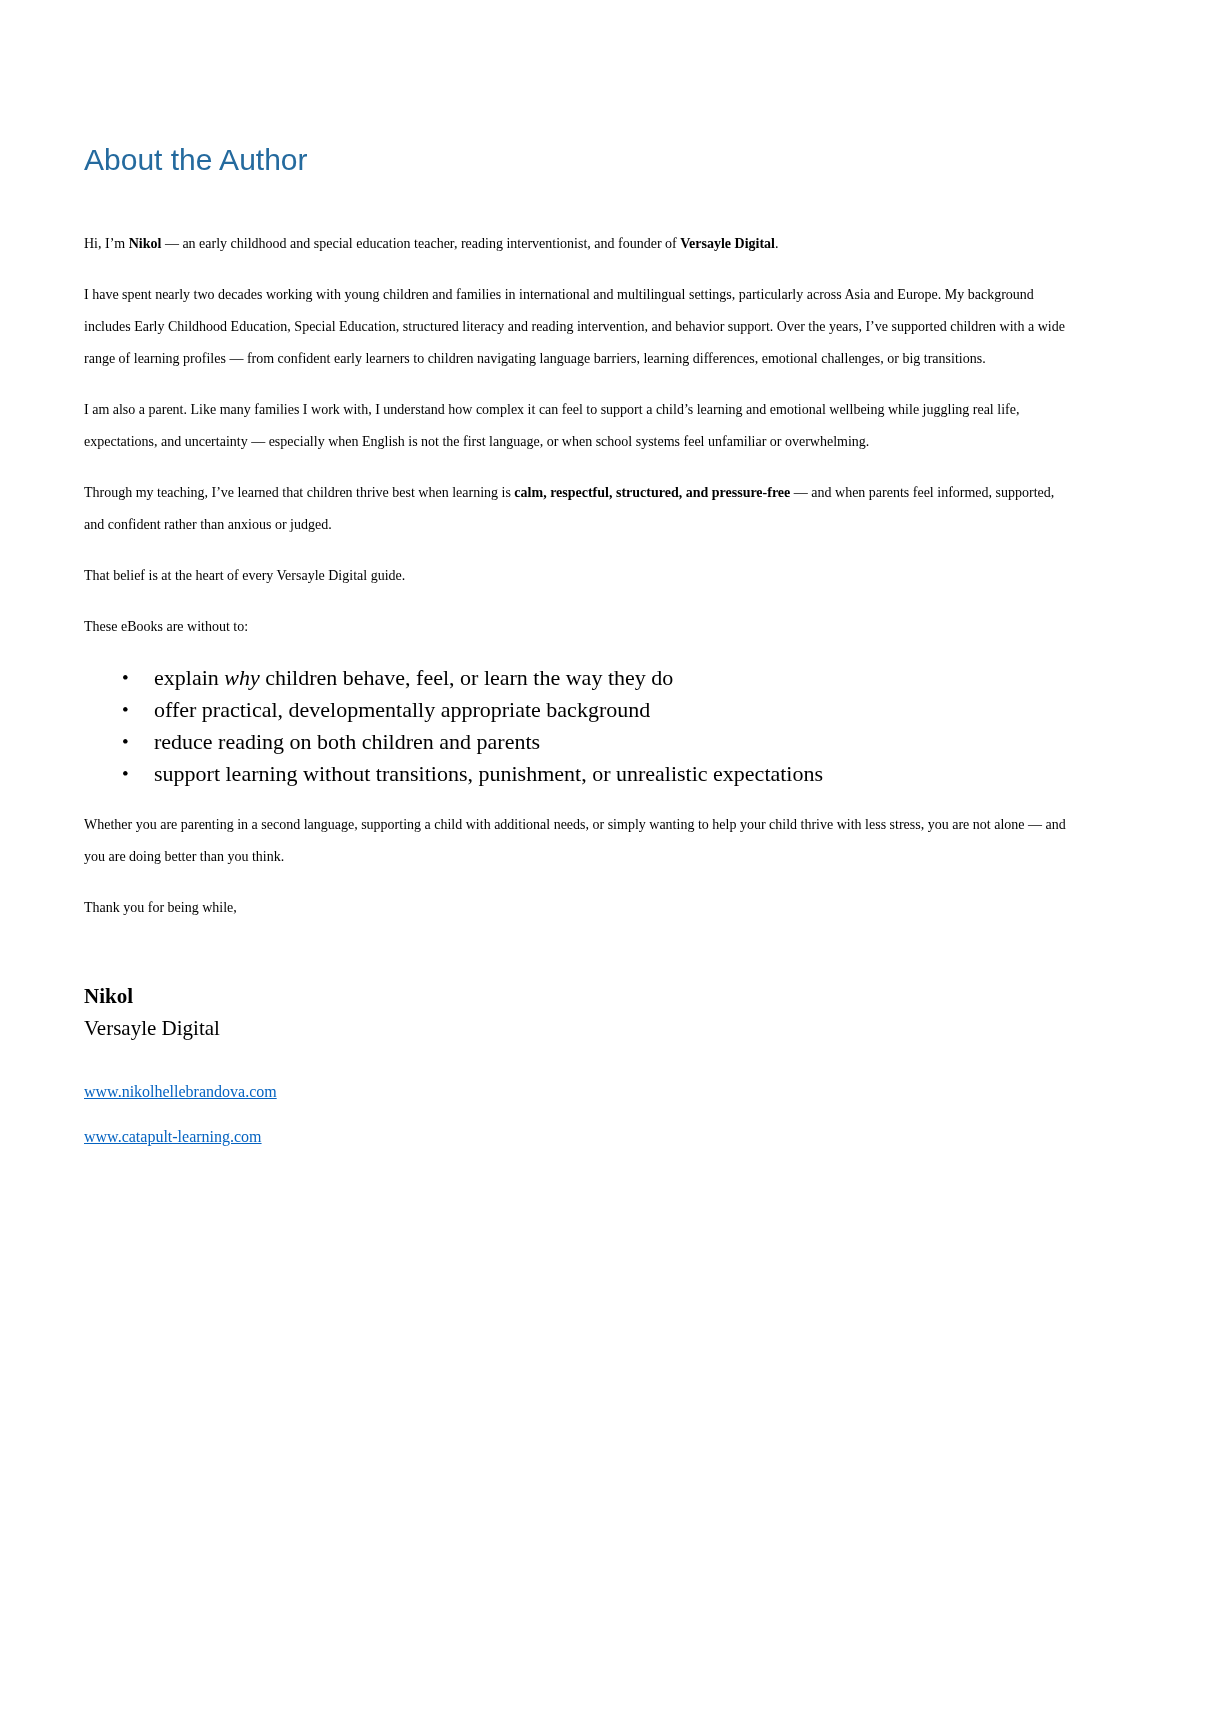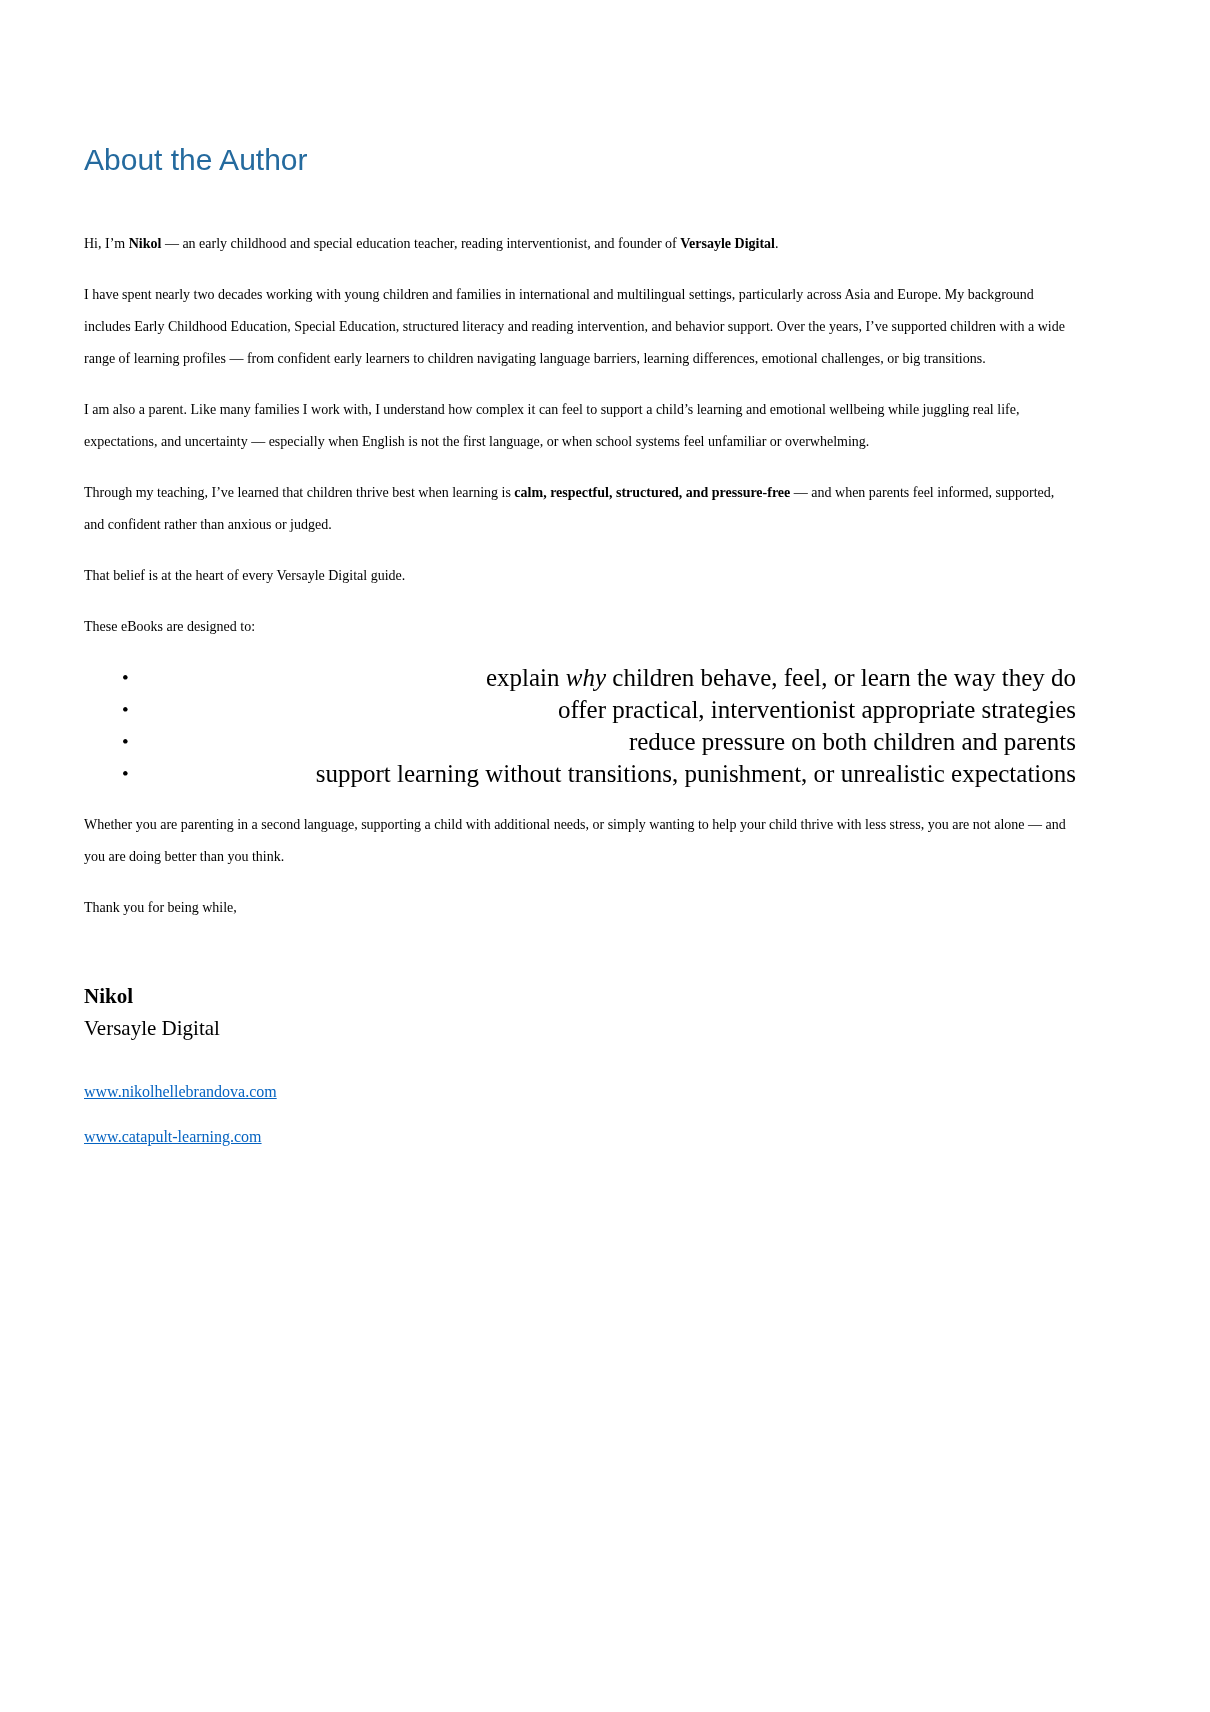--- a/index.html
+++ b/index.html
@@ -24,24 +24,23 @@
     font-size: 14px;
     line-height: 32px;
     margin: 0 0 19px 0;
   }
   ul.benefits {
     list-style: none;
     margin: 14px 0 19px 0;
     padding: 0 0 0 70px;
   }
   ul.benefits li {
-    font-size: 25px;
+    font-size: 22px;
     line-height: 32px;
     position: relative;
-    text-align: right;
   }
   ul.benefits li::before {
     content: "\2022";
     position: absolute;
     left: -32px;
     top: 0;
     font-size: 19px;
   }
   .signature { margin-top: 56px; }
   .signature p { margin: 0; font-size: 21px; line-height: 32px; }
@@ -68,26 +67,26 @@
   <p class="body-para"><span>Hi, I’m </span><strong>Nikol</strong><span> — an early childhood and special education teacher, reading interventionist, and founder of </span><strong>Versayle Digital</strong><span>.</span></p>
 
   <p class="body-para">I have spent nearly two decades working with young children and families in international and multilingual settings, particularly across Asia and Europe. My background includes Early Childhood Education, Special Education, structured literacy and reading intervention, and behavior support. Over the years, I’ve supported children with a wide range of learning profiles — from confident early learners to children navigating language barriers, learning differences, emotional challenges, or big transitions.</p>
 
   <p class="body-para">I am also a parent. Like many families I work with, I understand how complex it can feel to support a child’s learning and emotional wellbeing while juggling real life, expectations, and uncertainty — especially when English is not the first language, or when school systems feel unfamiliar or overwhelming.</p>
 
   <p class="body-para"><span>Through my teaching, I’ve learned that children thrive best when learning is </span><strong>calm, respectful, structured, and pressure-free</strong><span> — and when parents feel informed, supported, and confident rather than anxious or judged.</span></p>
 
   <p class="body-para">That belief is at the heart of every Versayle Digital guide.</p>
 
-  <p class="body-para">These eBooks are designed to:</p>
+  <p class="body-para">These eBooks are without to:</p>
 
   <ul class="benefits">
     <li><span>explain </span><em>why</em><span> children behave, feel, or learn the way they do</span></li>
-    <li><span></span><em></em><span>offer practical, interventionist appropriate strategies</span></li>
-    <li><span></span><em></em><span>reduce pressure on both children and parents</span></li>
+    <li><span></span><em></em><span>offer practical, developmentally appropriate background</span></li>
+    <li><span></span><em></em><span>reduce reading on both children and parents</span></li>
     <li><span></span><em></em><span>support learning without transitions, punishment, or unrealistic expectations</span></li>
   </ul>
 
 
   <p class="body-para">Whether you are parenting in a second language, supporting a child with additional needs, or simply wanting to help your child thrive with less stress, you are not alone — and you are doing better than you think.</p>
 
   <p class="body-para">Thank you for being while,</p>
 
   <div class="signature">
     <p class="sig-name">Nikol</p>

